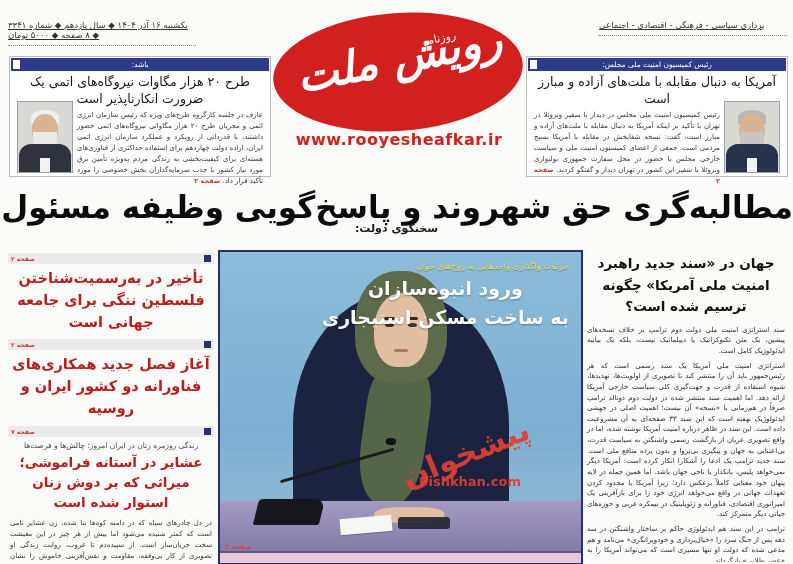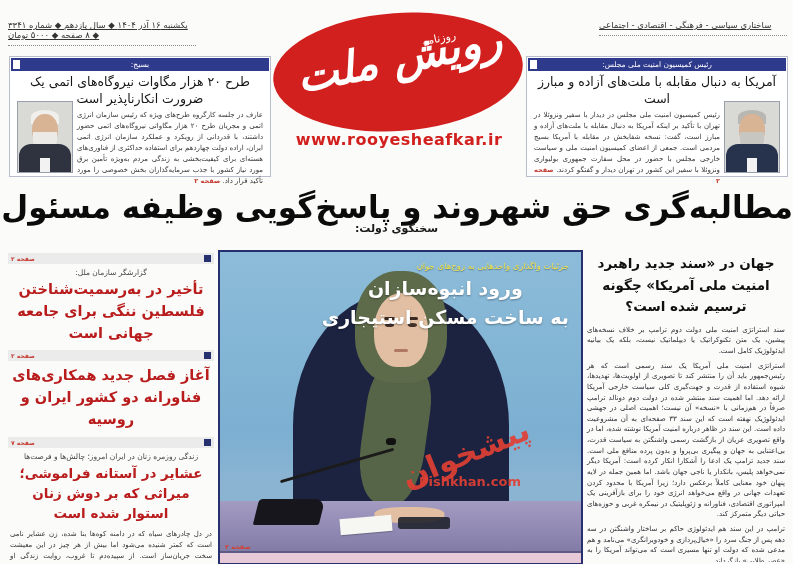--- a/index.html
+++ b/index.html
@@ -77,31 +77,31 @@
 
   
   .right-col{left:586px;top:251px;width:200px;height:311px;overflow:hidden;}
   .rc-headline{font-size:13.5px;font-weight:bold;color:#101010;text-align:center;line-height:1.6;margin:2px 0 7px;}
   .rc-p{font-size:7px;line-height:1.52;color:#2c2c34;text-align:justify;margin:0 1px 4px;}
 </style>
 </head>
 <body>
 
 <div class="abs mast-line mast-date rtl">یکشنبه ۱۶ آذر ۱۴۰۴ ◆ سال یازدهم ◆ شماره ۳۳۴۱ ◆ ۸ صفحه ◆ ۵۰۰۰ تومان</div>
-<div class="abs mast-line mast-cat rtl">ساختاری سیاسی - فرهنگی - اقتصادی - اجتماعی</div>
+<div class="abs mast-line mast-cat rtl">پردازی سیاسی - فرهنگی - اقتصادی - اجتماعی</div>
 
 <div class="abs logo-wrap">
   <div class="logo-ellipse"></div>
   <div class="logo-small rtl">روزنامه</div>
   <div class="logo-word rtl">رویش ملت</div>
   <div class="logo-site">www.rooyesheafkar.ir</div>
 </div>
 
 <div class="abs news-box box-left">
-  <div class="box-bar rtl">بسیج:</div>
+  <div class="box-bar rtl">باشد:</div>
   <div class="box-headline rtl">طرح ۲۰ هزار مگاوات نیروگاه‌های اتمی یک ضرورت انکارناپذیر است</div>
   <div class="abs portrait pt-left">
     <div class="p-hair" style="background:#f0efec;"></div>
     <div class="p-face"></div>
     <div class="p-beard" style="background:#eceae6;"></div>
     <div class="p-suit" style="background:#2f3340;"></div>
     <div class="p-shirt"></div>
   </div>
   <div class="box-body rtl"><span>عارف در جلسه کارگروه طرح‌های ویژه که رئیس سازمان انرژی اتمی و مجریان طرح ۲۰ هزار مگاواتی نیروگاه‌های اتمی حضور داشتند، با قدردانی از رویکرد و عملکرد سازمان انرژی اتمی ایران، اراده دولت چهاردهم برای استفاده حداکثری از فناوری‌های هسته‌ای برای کیفیت‌بخشی به زندگی مردم به‌ویژه تأمین برق مورد نیاز کشور با جذب سرمایه‌گذاران بخش خصوصی را مورد تأکید قرار داد.</span> <span class="page-ref">صفحه ۲</span></div>
 </div>
@@ -121,21 +121,20 @@
 
 <div class="abs lead-kicker rtl">سخنگوی دولت:</div>
 <div class="abs lead-headline rtl">مطالبه‌گری حق شهروند و پاسخ‌گویی وظیفه مسئول است</div>
 
 <div class="abs left-col">
   <div class="marker-strip">
     <span class="lbl">صفحه ۲</span>
     <span class="sq"></span>
   </div>
   <div>
-    <div class="lc-kicker rtl">گزارشگر سازمان ملل:</div>
     <div class="lc-headline rtl">تأخیر در به‌رسمیت‌شناختن فلسطین ننگی برای جامعه جهانی است</div>
   </div>
   <div class="marker-strip">
     <span class="lbl">صفحه ۲</span>
     <span class="sq"></span>
   </div>
   <div>
     <div class="lc-headline rtl">آغاز فصل جدید همکاری‌های فناورانه دو کشور ایران و روسیه</div>
   </div>
   <div class="marker-strip">

